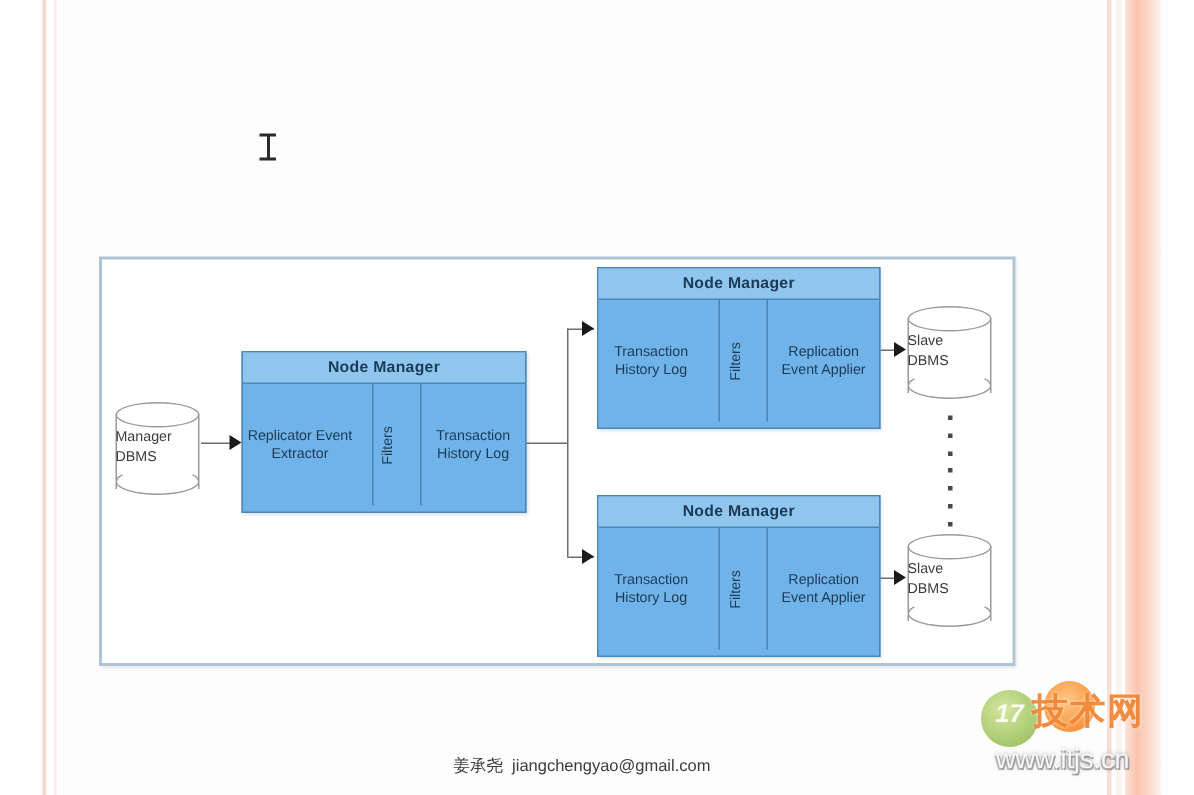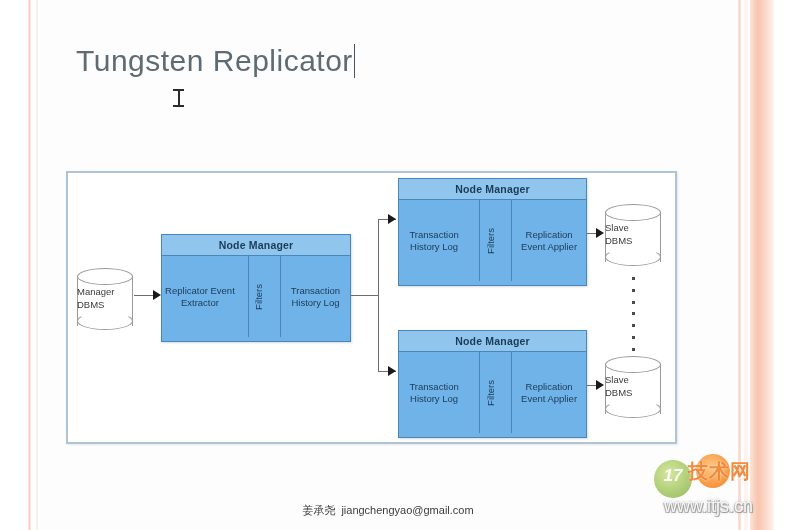--- a/index.html
+++ b/index.html
@@ -310,21 +310,21 @@
     position: absolute;
     left: 44px; top: 2px;
     width: 34px; height: 34px;
     border-radius: 50%;
     background: radial-gradient(circle at 45% 38%, #ffc37a 0%, #f78d2e 65%, #ef7a15 100%);
     opacity: 0.9;
   }
   .wm-cn {
     position: absolute;
     left: 36px; top: 6px;
-    font-size: 20px;
+    font-size: 24px;
     font-weight: bold;
     color: rgba(240,120,30,0.85);
     letter-spacing: 1px;
     text-shadow: 0 0 2px rgba(255,255,255,0.9);
     white-space: nowrap;
   }
   .wm-url {
     position: absolute;
     left: 12px; top: 44px;
     font-size: 18px;
@@ -340,21 +340,20 @@
 <body>
 
 <div class="edge-band edge-left-line"></div>
 <div class="edge-band edge-left-faint"></div>
 <div class="edge-band edge-right-thin"></div>
 <div class="edge-band edge-right-gap"></div>
 <div class="edge-band edge-right-wide"></div>
 
 <div class="slide">
 
-  <div class="slide-title"><span>Tungsten  Replicator</span><span class="title-caret"></span></div>
 
   <div class="text-cursor">
     <div class="cap t"></div>
     <div class="bar"></div>
     <div class="cap b"></div>
   </div>
 
   <div class="diagram">
 
     <div class="db db-master">

